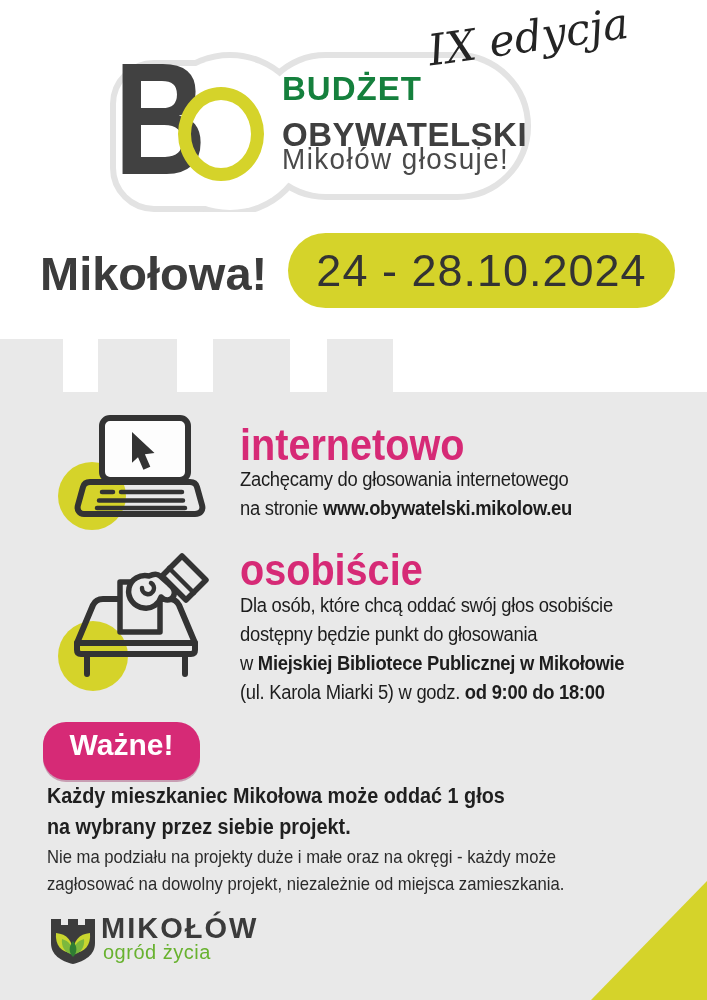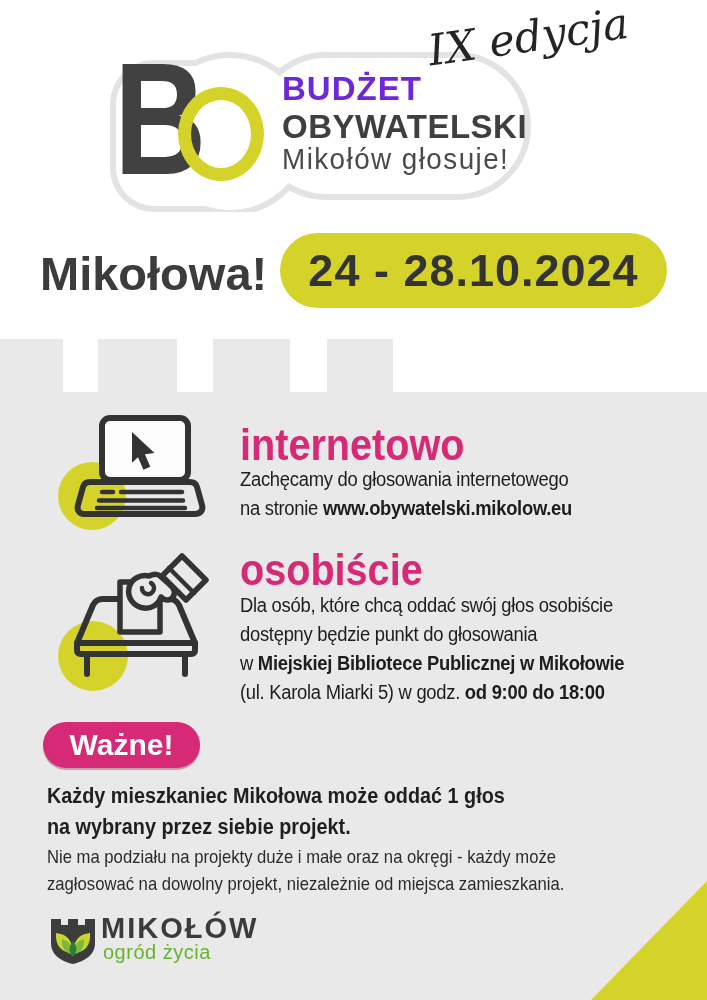--- a/index.html
+++ b/index.html
@@ -18,46 +18,46 @@
   .comb-3{left:213px;width:77px}.comb-4{left:327px;width:66px}
 
   
   .ghost-svg{left:106px;top:36px;width:516px;height:176px;}
   .ghost-stroke{fill:#fff;stroke:var(--ghost);stroke-width:12;}
   .ghost-fill{fill:#fff;}
   .logo-b{left:114px;top:60px;font-size:160px;line-height:118px;font-weight:bold;
           color:#414141;transform:scaleX(0.8);transform-origin:left top;}
   .logo-ring{left:178px;top:87px;width:60px;height:68px;border:13px solid var(--yellow);
              border-radius:50%;}
-  .logo-t1{left:282px;top:70px;font-size:33px;font-weight:bold;color:#6d28d9;letter-spacing:1px;}
-  .logo-t2{left:282px;top:108px;font-size:33px;font-weight:bold;color:#3f3f3f;letter-spacing:0.5px;}
+  .logo-t1{left:282px;top:70px;font-size:33px;font-weight:bold;color:#15803d;letter-spacing:1px;}
+  .logo-t2{left:282px;top:116px;font-size:33px;font-weight:bold;color:#3f3f3f;letter-spacing:0.5px;}
   .logo-sub{left:282px;top:143px;font-size:29px;font-weight:400;color:#4a4a4a;letter-spacing:1.5px;
             transform:scaleX(0.96);transform-origin:left top;}
   .edition{left:425px;top:26px;font-family:"DejaVu Serif",serif;font-style:italic;
            font-size:43px;color:#242424;transform:rotate(-8deg);transform-origin:left top;}
 
   
   .vote-label{left:40px;top:246px;font-size:47px;font-weight:bold;color:var(--dark);}
-  .date-pill{left:280px;top:233px;width:387px;height:75px;background:var(--yellow);
+  .date-pill{left:288px;top:233px;width:387px;height:75px;background:var(--yellow);
              border-radius:38px;text-align:center;line-height:75px;font-size:45px;
-             font-weight:bold;color:var(--ink);letter-spacing:1px;}
+             font-weight:normal;color:var(--ink);letter-spacing:1px;}
 
   
   .sec-h{font-size:44px;font-weight:bold;color:var(--pink);transform:scaleX(0.9);
          transform-origin:left top;white-space:nowrap;}
   .h-online{left:240px;top:420px;}
   .h-inperson{left:240px;top:545px;}
   .sec-body{font-size:20px;line-height:29px;color:var(--text);transform:scaleX(0.92);
             transform-origin:left top;white-space:nowrap;letter-spacing:-0.3px;}
   .body-online{left:240px;top:465px;}
   .body-inperson{left:240px;top:591px;}
   .b{font-weight:bold;}
 
   
-  .badge{left:43px;top:722px;width:157px;height:46px;background:var(--pink);
+  .badge{left:43px;top:722px;width:157px;height:58px;background:var(--pink);
          border-radius:23px;color:#fff;font-size:30px;font-weight:bold;text-align:center;
          line-height:46px;box-shadow:0 2px 0 rgba(140,20,80,0.35);}
   .imp-bold{left:47px;top:781px;font-size:22px;line-height:30.5px;font-weight:bold;
             color:#1f1f1f;transform:scaleX(0.9);transform-origin:left top;white-space:nowrap;}
   .imp-note{left:47px;top:843px;font-size:18.5px;line-height:27px;color:#2b2b2b;
             transform:scaleX(0.9);transform-origin:left top;white-space:nowrap;}
 
   
   .crest{left:49px;top:913px;width:48px;height:52px;}
   .city{left:101px;top:912px;font-size:29px;font-weight:bold;color:#3b3b3b;letter-spacing:2px;}

